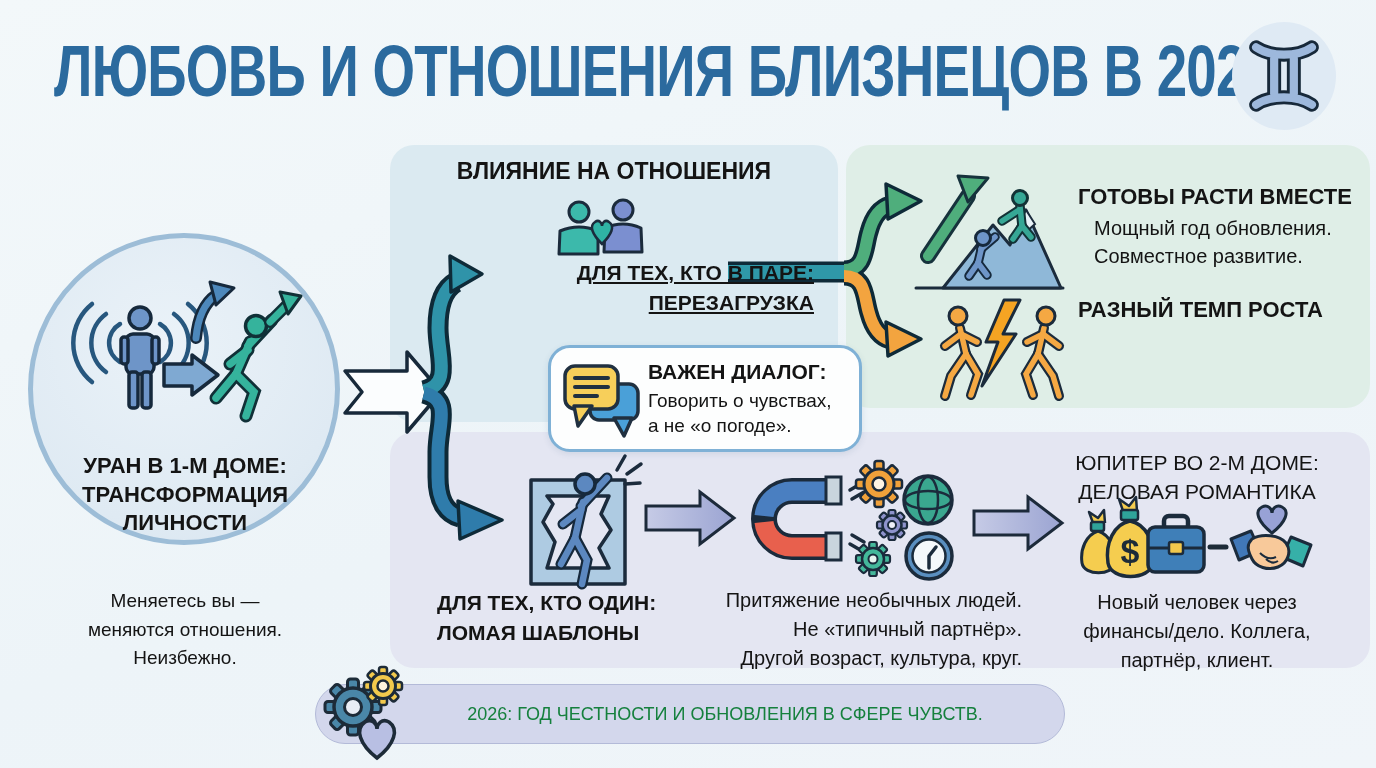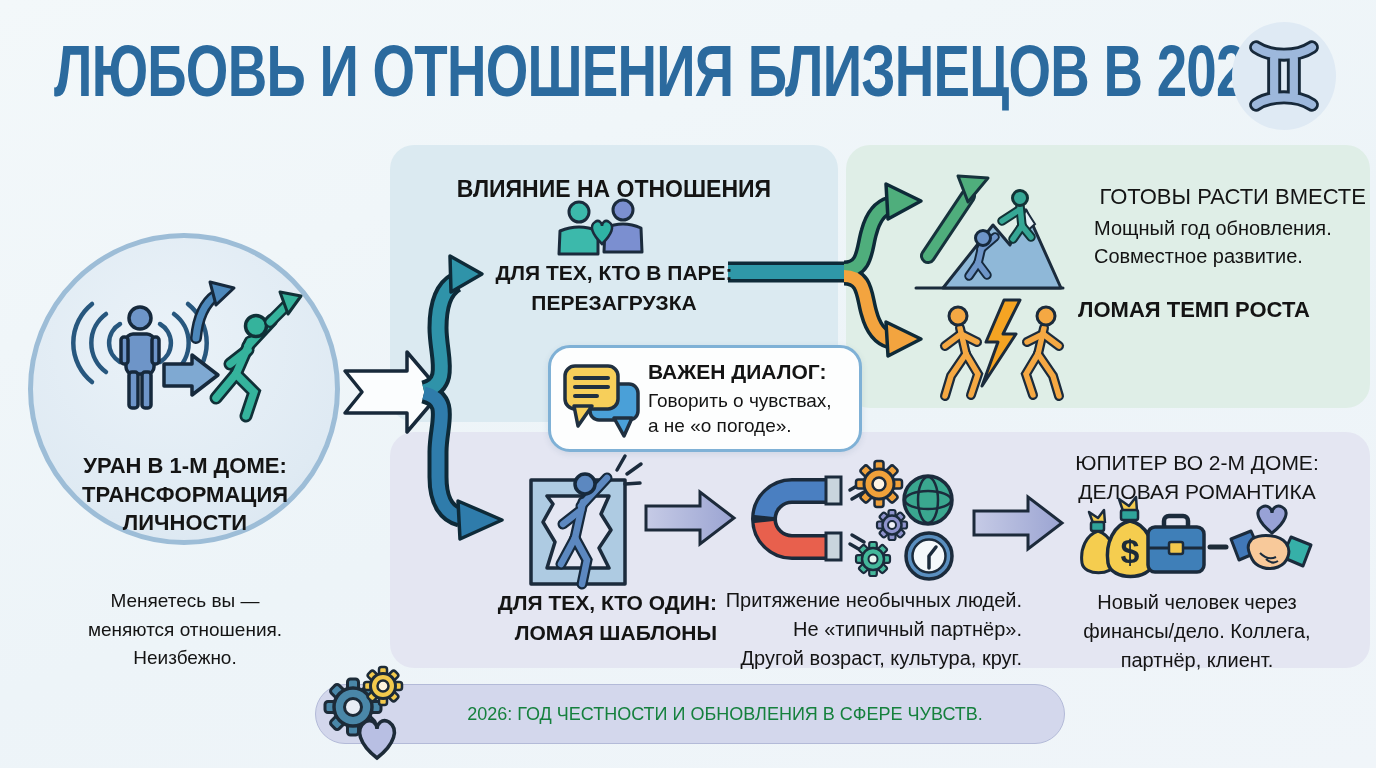--- a/index.html
+++ b/index.html
@@ -24,35 +24,35 @@
   .circle{
     left:28px;top:233px;width:312px;height:312px;border-radius:50%;z-index:2;
     background:radial-gradient(circle at 45% 35%,#eaf2f8 0%,#dfeaf3 70%,#d7e4ef 100%);
     border:5px solid #9dbdd7;box-sizing:border-box;
   }
   .circle-heading{left:58px;top:452px;width:254px;text-align:center;
     font-size:22px;font-weight:800;line-height:1.3;z-index:3;}
   .circle-caption{left:52px;top:570px;width:266px;text-align:center;
     font-size:19px;font-weight:500;line-height:1.5;z-index:3;margin-top:17px;}
   .pair-title{left:404px;top:158px;width:420px;text-align:center;
-    font-size:23px;font-weight:800;z-index:3;margin-top:18px;}
-  .pair-label{left:414px;top:258px;width:400px;text-align:center;
-    font-size:21px;font-weight:800;line-height:1.45;z-index:3;}
+    font-size:23px;font-weight:800;z-index:3;}
+  .pair-label{left:414px;top:258px;width:400px;text-align:right;
+    font-size:21px;font-weight:800;line-height:1.45;z-index:3;text-decoration:underline;}
   .callout{
     left:548px;top:345px;width:314px;height:107px;background:#fdfefe;
     border:3px solid #7fb1d6;border-radius:22px;z-index:4;box-sizing:border-box;
     box-shadow:0 2px 6px rgba(60,90,120,.12);
   }
   .callout-title{left:648px;top:360px;width:210px;font-size:21px;font-weight:800;z-index:5;}
   .callout-body{left:648px;top:388px;width:214px;font-size:19px;font-weight:500;line-height:1.32;z-index:5;}
-  .grow-title{left:1078px;top:184px;width:288px;font-size:22px;font-weight:400;z-index:3;text-align:right;}
+  .grow-title{left:1078px;top:184px;width:288px;font-size:22px;font-weight:700;z-index:3;}
   .grow-body{left:1078px;top:214px;width:288px;font-size:20px;font-weight:500;line-height:1.4;z-index:3;margin-left:16px;}
   .pace-title{left:1078px;top:297px;width:288px;font-size:22px;font-weight:800;z-index:3;}
   .pace-body{left:1078px;top:327px;width:288px;font-size:20px;font-weight:500;line-height:1.38;z-index:3;}
-  .single-label{left:437px;top:588px;width:280px;text-align:right;
+  .single-label{left:437px;top:588px;width:280px;text-align:left;
     font-size:21px;font-weight:800;line-height:1.45;z-index:3;}
   .attraction-body{left:716px;top:586px;width:306px;text-align:right;
     font-size:20px;font-weight:500;line-height:1.45;z-index:3;}
   .jupiter-heading{left:1052px;top:448px;width:290px;text-align:center;
     font-size:21px;font-weight:400;line-height:1.4;z-index:3;}
   .jupiter-body{left:1052px;top:588px;width:290px;text-align:center;
     font-size:20px;font-weight:500;line-height:1.45;z-index:3;}
   .banner{
     left:315px;top:684px;width:750px;height:60px;border-radius:30px;
     background:#d3d7ec;border:1.5px solid #b3bad8;z-index:2;box-sizing:border-box;
@@ -269,21 +269,21 @@
         <path d="M34 60 L46 80 L39 101"></path>
       <path d="M112 34 L106 60"></path>
         <path d="M111 40 L127 52"></path>
         <path d="M111 40 L95 48"></path>
       <path d="M106 60 L121 82 L127 102"></path>
         <path d="M106 60 L94 80 L101 101"></path>
     </g>
     <circle cx="26" cy="22" r="9" fill="#f5a843" stroke="#1b2b3c" stroke-width="3"></circle>
     <circle cx="114" cy="22" r="9" fill="#f5a843" stroke="#1b2b3c" stroke-width="3"></circle>
   </svg>
-  <div class="abs pace-title">ЛОМАЯ ТЕМП РОСТА</div>
+  <div class="abs pace-title">РАЗНЫЙ ТЕМП РОСТА</div>
 
   <svg class="abs icon" style="left:513px;top:452px" width="135" height="155" viewBox="0 0 135 155">
     <path fill-rule="evenodd" fill="#aecbe2" stroke="#1b2b3c" stroke-width="3.5" stroke-linejoin="round" d="M18 28 L112 28 L112 132 L18 132 Z
          M34 44 L96 44 L88 62 L98 78 L86 96 L96 116 L34 116 L42 90 L30 70 L40 52 Z"></path>
     <g fill="none" stroke="#16293c" stroke-width="11" stroke-linecap="round">
       <path d="M70 50 L62 86"></path>
         <path d="M68 54 L94 26"></path>
         <path d="M68 58 L50 72"></path>
       <path d="M62 86 L48 112"></path>
         <path d="M62 86 L74 108 L69 132"></path>

